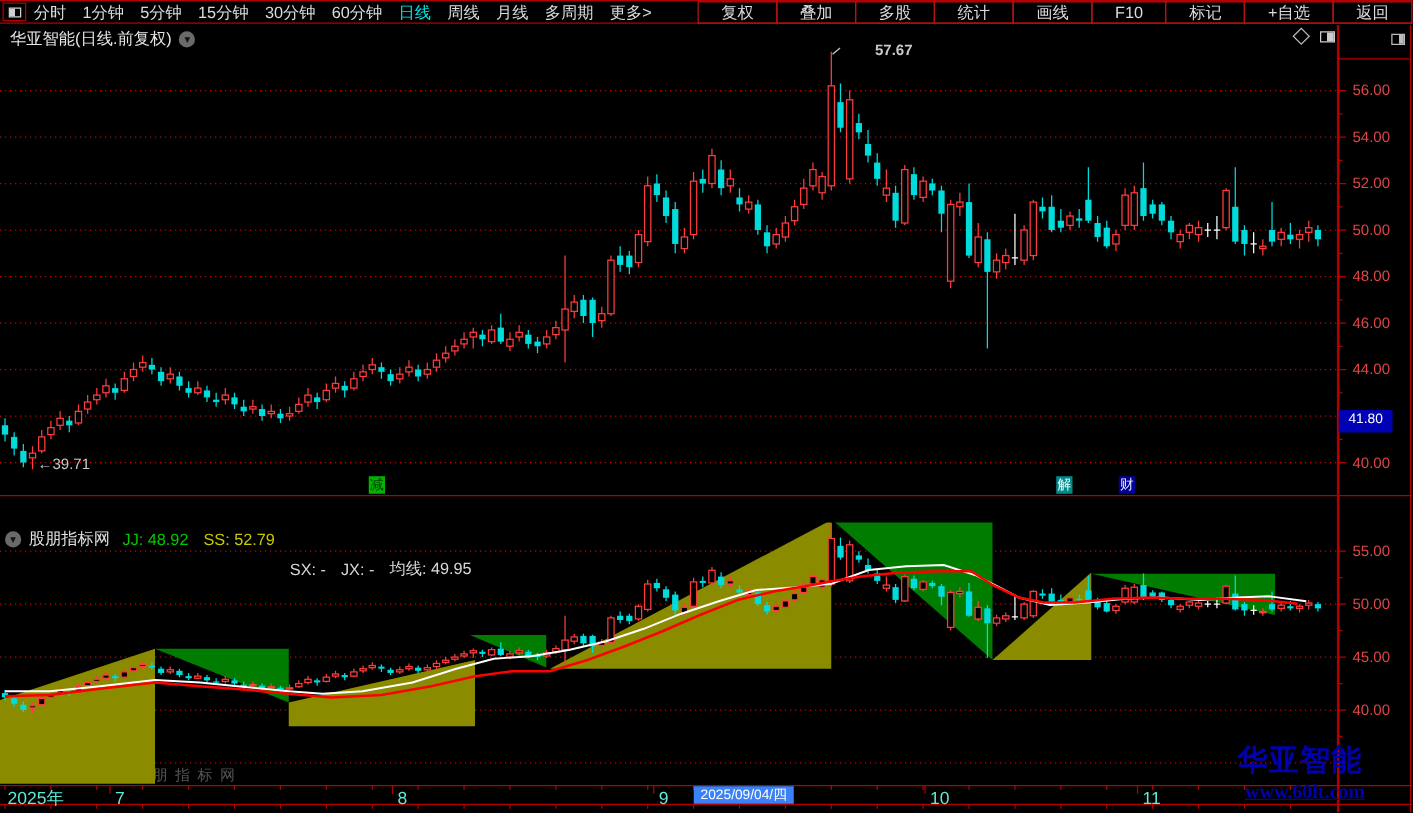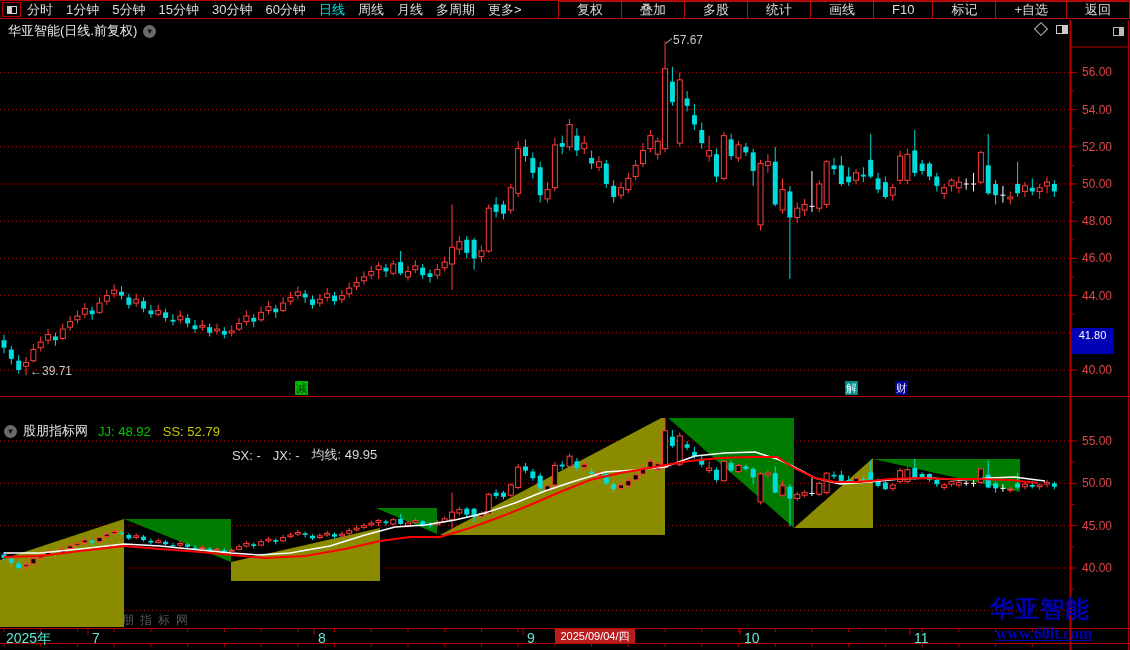--- a/index.html
+++ b/index.html
@@ -37,23 +37,23 @@
   .p2header .name{color:#e0e0e0;margin-right:10px;}
   .p2header .jj{color:#00c800;margin-right:12px;}
   .p2header .ss{color:#c8c800;margin-right:12px;}
   .p2header .plain{color:#d8d8d8;margin-right:12px;margin-top:48px;}
   
   .badge{position:absolute;width:13px;height:14px;font-size:11px;line-height:14px;
          text-align:center;z-index:15;}
   
   .anno{position:absolute;color:#c8c8c8;font-size:12px;z-index:15;white-space:nowrap;}
   
-  .pricebox{position:absolute;left:1071px;width:43px;height:26px;background:#0000b4;
+  .pricebox{position:absolute;left:1071px;width:43px;height:18px;background:#0000b4;
             color:#fff;font-size:11px;line-height:15px;text-align:center;z-index:16;}
-  .datebox{position:absolute;left:555px;top:629px;width:80px;height:14px;background:#b91c1c;
+  .datebox{position:absolute;left:555px;top:629px;width:80px;height:14px;background:#3b82f6;
            color:#fff;font-size:11px;line-height:14px;text-align:center;z-index:16;}
   .datelabel{position:absolute;color:#5eead4;font-size:14px;top:630px;z-index:14;white-space:nowrap;}
   
   .wm{position:absolute;left:990px;top:597px;color:#0000b0;z-index:25;text-align:left;line-height:1;}
   .wm .l1{font-size:24px;font-weight:bold;letter-spacing:1px;}
   .wm .l2{font-size:16px;font-weight:bold;font-family:"Liberation Serif","DejaVu Serif",serif;margin-top:5px;margin-left:6px;text-decoration:underline;}
   svg{position:absolute;left:0;top:0;z-index:5;}
 </style>
 </head>
 <body>
@@ -830,21 +830,21 @@
   <div class="p2header">
     <span class="chev-circle" style="margin:0 6px 0 0">▾</span>
     <span class="name">股朋指标网</span>
     <span class="jj">JJ: 48.92</span>
     <span class="ss">SS: 52.79</span>
     <span class="plain">SX: -</span>
     <span class="plain">JX: -</span>
     <span class="plain">均线: 49.95</span>
   </div>
 
-  <div class="anno" style="left:673px;top:33px;">57.67</div>
+  <div class="anno" style="left:700px;top:33px;font-weight:bold;">57.67</div>
   <div class="anno" style="left:30px;top:364px;">←39.71</div>
 
   <div class="pricebox" style="top:328px;">41.80</div>
   <div class="datebox">2025/09/04/四</div>
 
   <div class="wm">
     <div class="l1">华亚智能</div>
     <div class="l2">www.60lt.com</div>
   </div>
 

